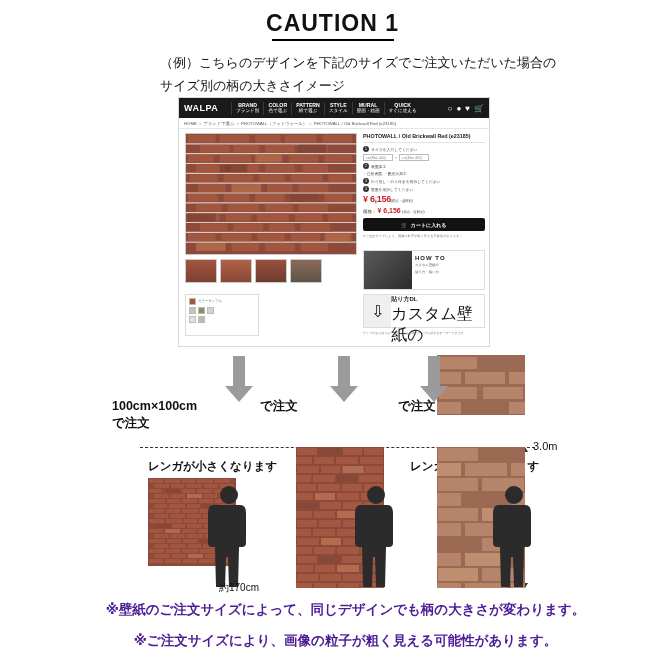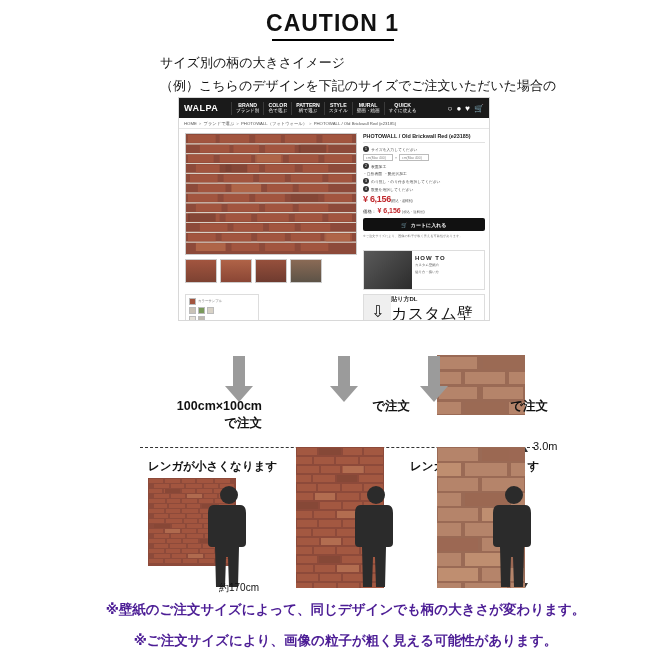--- a/index.html
+++ b/index.html
@@ -24,21 +24,21 @@
   }
 
   
   .lead{
     position:absolute;left:160px;top:52px;width:420px;
     font-size:13px;line-height:1.75;color:#111;
   }
 
   
   .browser{
-    position:absolute;left:178px;top:97px;width:312px;height:224px;
+    position:absolute;left:178px;top:97px;width:312px;height:250px;
     background:#ffffff;
     border:1px solid #d8d8d8;
     box-sizing:border-box;
     overflow:hidden;
   }
   .bhead{
     position:absolute;left:0;top:0;width:100%;height:20px;background:#1a1a1a;
     display:flex;align-items:center;
   }
   .blogo{
@@ -127,21 +127,21 @@
   .arrow{
     position:absolute;width:28px;height:46px;
   }
   .arrow .stem{position:absolute;left:8px;top:0;width:12px;height:32px;background:#9b9b9b;}
   .arrow .head{
     position:absolute;left:0;top:30px;width:0;height:0;
     border-left:14px solid transparent;border-right:14px solid transparent;
     border-top:16px solid #9b9b9b;
   }
   .ordlabel{
-    position:absolute;text-align:right;font-size:12.5px;font-weight:bold;line-height:1.35;color:#111;
+    position:absolute;text-align:left;font-size:12.5px;font-weight:bold;line-height:1.35;color:#111;
     width:150px;
   }
 
   
   .prev-strip{position:absolute;}
 
   
   .dashline{
     position:absolute;left:140px;top:447px;width:395px;height:0;
     border-top:1px dashed #333;
@@ -181,22 +181,22 @@
 </style>
 </head>
 <body>
 
 <div class="page">
 
   <div class="title">CAUTION 1</div>
   <div class="title-underline"></div>
 
   <div class="lead">
+    <div>（例）こちらのデザインを下記のサイズでご注文いただいた場合の</div>
     <div>サイズ別の柄の大きさイメージ</div>
-    <div>（例）こちらのデザインを下記のサイズでご注文いただいた場合の</div>
   </div>
 
   <div class="browser">
 
     <div class="bhead">
       <div class="blogo">WALPA</div>
       <div class="bnav">
         <div class="item">
           <b>BRAND</b>
           <span>ブランド別</span>

